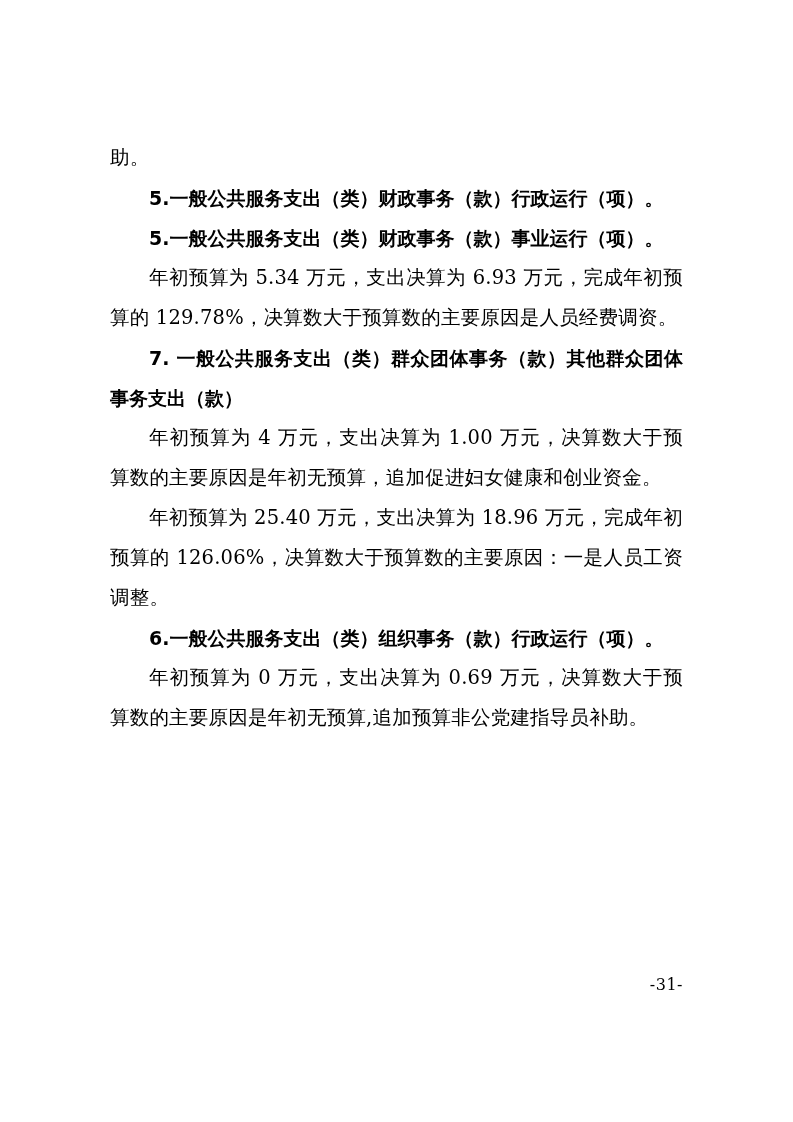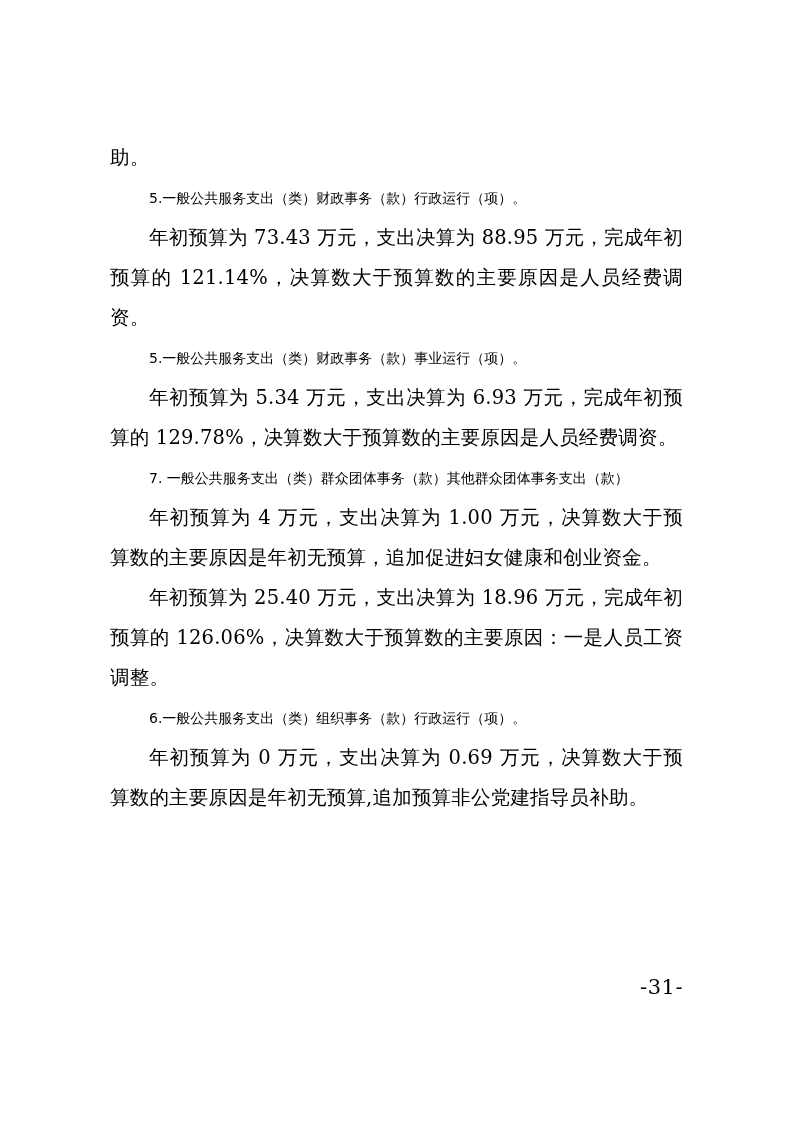--- a/index.html
+++ b/index.html
@@ -36,50 +36,49 @@
     text-align: justify;
     text-justify: inter-ideograph;
     letter-spacing: 0.2px;
   }
   p.body-text {
     font-family: "DejaVu Serif", "Liberation Serif", serif;
     font-weight: normal;
   }
   p.heading {
     font-family: "DejaVu Sans", "Liberation Sans", sans-serif;
-    font-weight: normal;
-    font-size: 14px;
+    font-weight: bold;
+    font-size: 19px;
     letter-spacing: 0px;
   }
   .indent1 {
     text-indent: 39px;
   }
   .indent2 {
     text-indent: 39px;
   }
   .page-number {
     position: absolute;
     right: 110px;
     top: 975px;
     font-family: "DejaVu Serif", "Liberation Serif", serif;
-    font-size: 21px;
+    font-size: 16px;
     letter-spacing: 0.5px;
   }
 </style>
 </head>
 <body>
 
 <div class="page">
   <div class="content">
 
     <p class="body-text">助。</p>
 
     <p class="heading indent1">5.一般公共服务支出（类）财政事务（款）行政运行（项）。</p>
 
-    <p class="body-text indent2">年初预算为 73.43 万元，支出决算为 88.95 万元，完成年初预算的 121.14%，决算数大于预算数的主要原因是人员经费调资。</p>
 
     <p class="heading indent1">5.一般公共服务支出（类）财政事务（款）事业运行（项）。</p>
 
     <p class="body-text indent2">年初预算为 5.34 万元，支出决算为 6.93 万元，完成年初预算的 129.78%，决算数大于预算数的主要原因是人员经费调资。</p>
 
     <p class="heading indent1">7.  一般公共服务支出（类）群众团体事务（款）其他群众团体事务支出（款）</p>
 
     <p class="body-text indent2">年初预算为 4 万元，支出决算为 1.00 万元，决算数大于预算数的主要原因是年初无预算，追加促进妇女健康和创业资金。</p>
 
 

